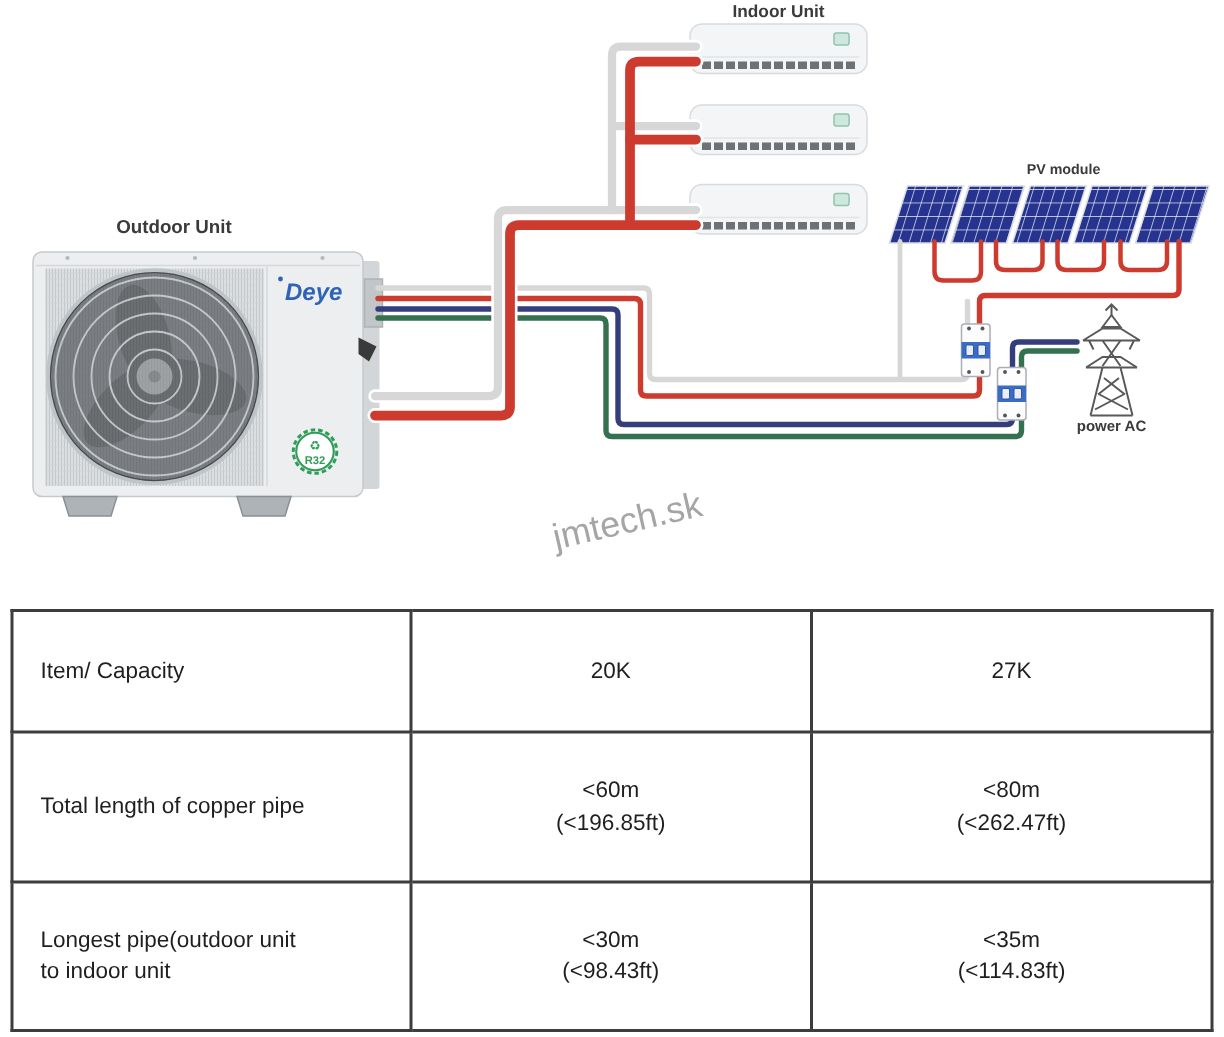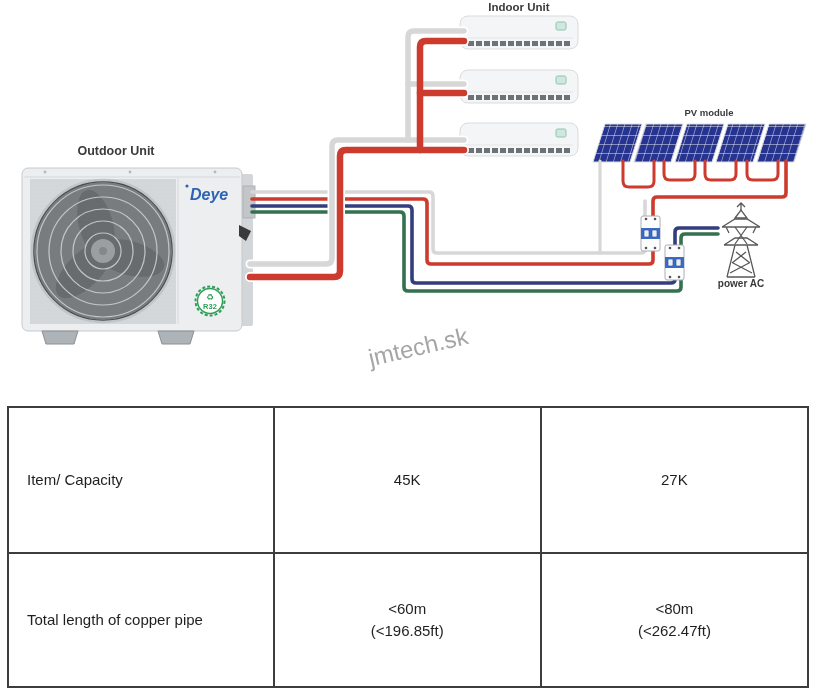--- a/index.html
+++ b/index.html
@@ -9,21 +9,21 @@
   .lbl{font-family:"Liberation Sans", sans-serif;font-weight:bold;fill:#3a3a3a;}
   .watermark{font-family:"Liberation Sans", sans-serif;fill:#969696;opacity:.85;}
   .brandtxt{font-family:"Liberation Sans", sans-serif;font-weight:bold;font-style:italic;}
   .badgetxt{font-family:"Liberation Sans", sans-serif;font-weight:bold;}
   
   .tablewrap{position:absolute;top:406px;left:7px;width:802px;height:282px;}
   table.spec{border-collapse:collapse;table-layout:fixed;width:100%;height:100%;
              font-size:15px;color:#1f1f1f;}
   table.spec th, table.spec td{border:2px solid #3d3d3d;text-align:center;
              vertical-align:middle;white-space:pre-line;line-height:1.45;
-             font-weight:400;padding:2px 6px;}
+             font-weight:400;padding:12px 6px;}
   table.spec .left{text-align:left;padding-left:18px;}
   tr.hdr{height:57px;} tr.r{height:52px;}
 </style>
 </head>
 <body>
 
 <svg id="diagram" width="816" height="406" viewBox="0 0 816 406">
   <defs>
     <pattern id="mesh" width="4" height="4" patternUnits="userSpaceOnUse">
       <rect width="4" height="4" fill="#dde0e2"></rect>
@@ -207,25 +207,33 @@
 <div class="tablewrap">
   <table class="spec">
     <colgroup>
         <col style="width:33.2%">
         <col style="width:33.4%">
         <col style="width:33.4%">
       </colgroup>
     <tbody>
         <tr class="hdr">
       <th class="left">Item/ Capacity</th>
-      <th>45K</th>
+      <th>20K</th>
       <th>27K</th>
     </tr>
     <tr class="r">
       <td class="left">Total length of copper pipe</td>
       <td>&lt;60m
 (&lt;196.85ft)</td>
       <td>&lt;80m
 (&lt;262.47ft)</td>
     </tr>
+    <tr class="r">
+      <td class="left">Longest pipe(outdoor unit
+to indoor unit</td>
+      <td>&lt;30m
+(&lt;98.43ft)</td>
+      <td>&lt;35m
+(&lt;114.83ft)</td>
+    </tr>
   </tbody>
     </table>
 </div>
 
 </body></html>

